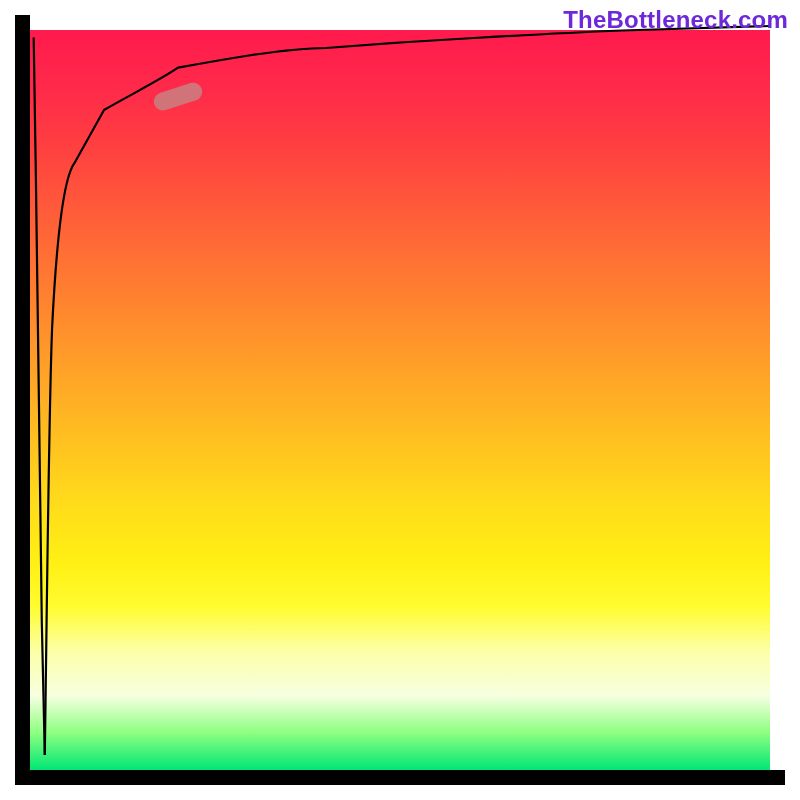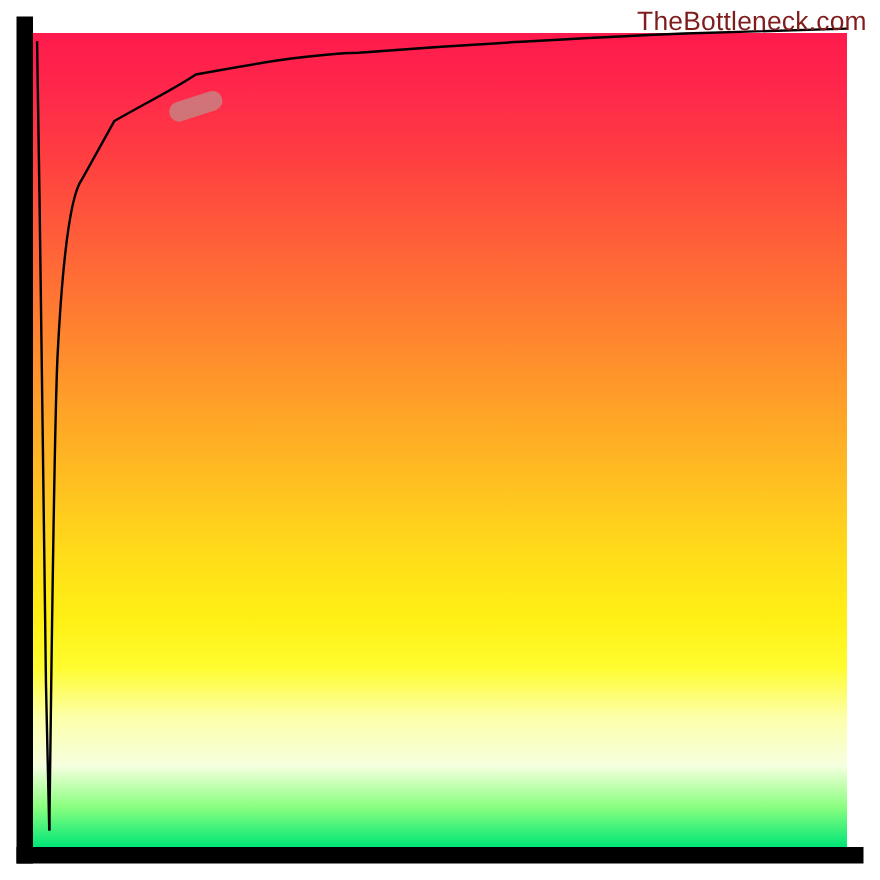--- a/index.html
+++ b/index.html
@@ -38,22 +38,23 @@
     left: 0; top: 0;
     width: 800px; height: 800px;
     pointer-events: none;
   }
   .watermark {
     position: absolute;
     top: 6px;
     right: 12px;
     font-family: Arial, Helvetica, sans-serif;
     font-size: 24px;
-    color: #7f1d1d;
+    color: #6d28d9;
     letter-spacing: 0.2px;
+    font-weight: bold;
   }
 </style>
 </head>
 <body>
 
 <div class="stage">
 
   <div class="plot-area"></div>
 
   <svg class="axes" viewBox="0 0 800 800">

